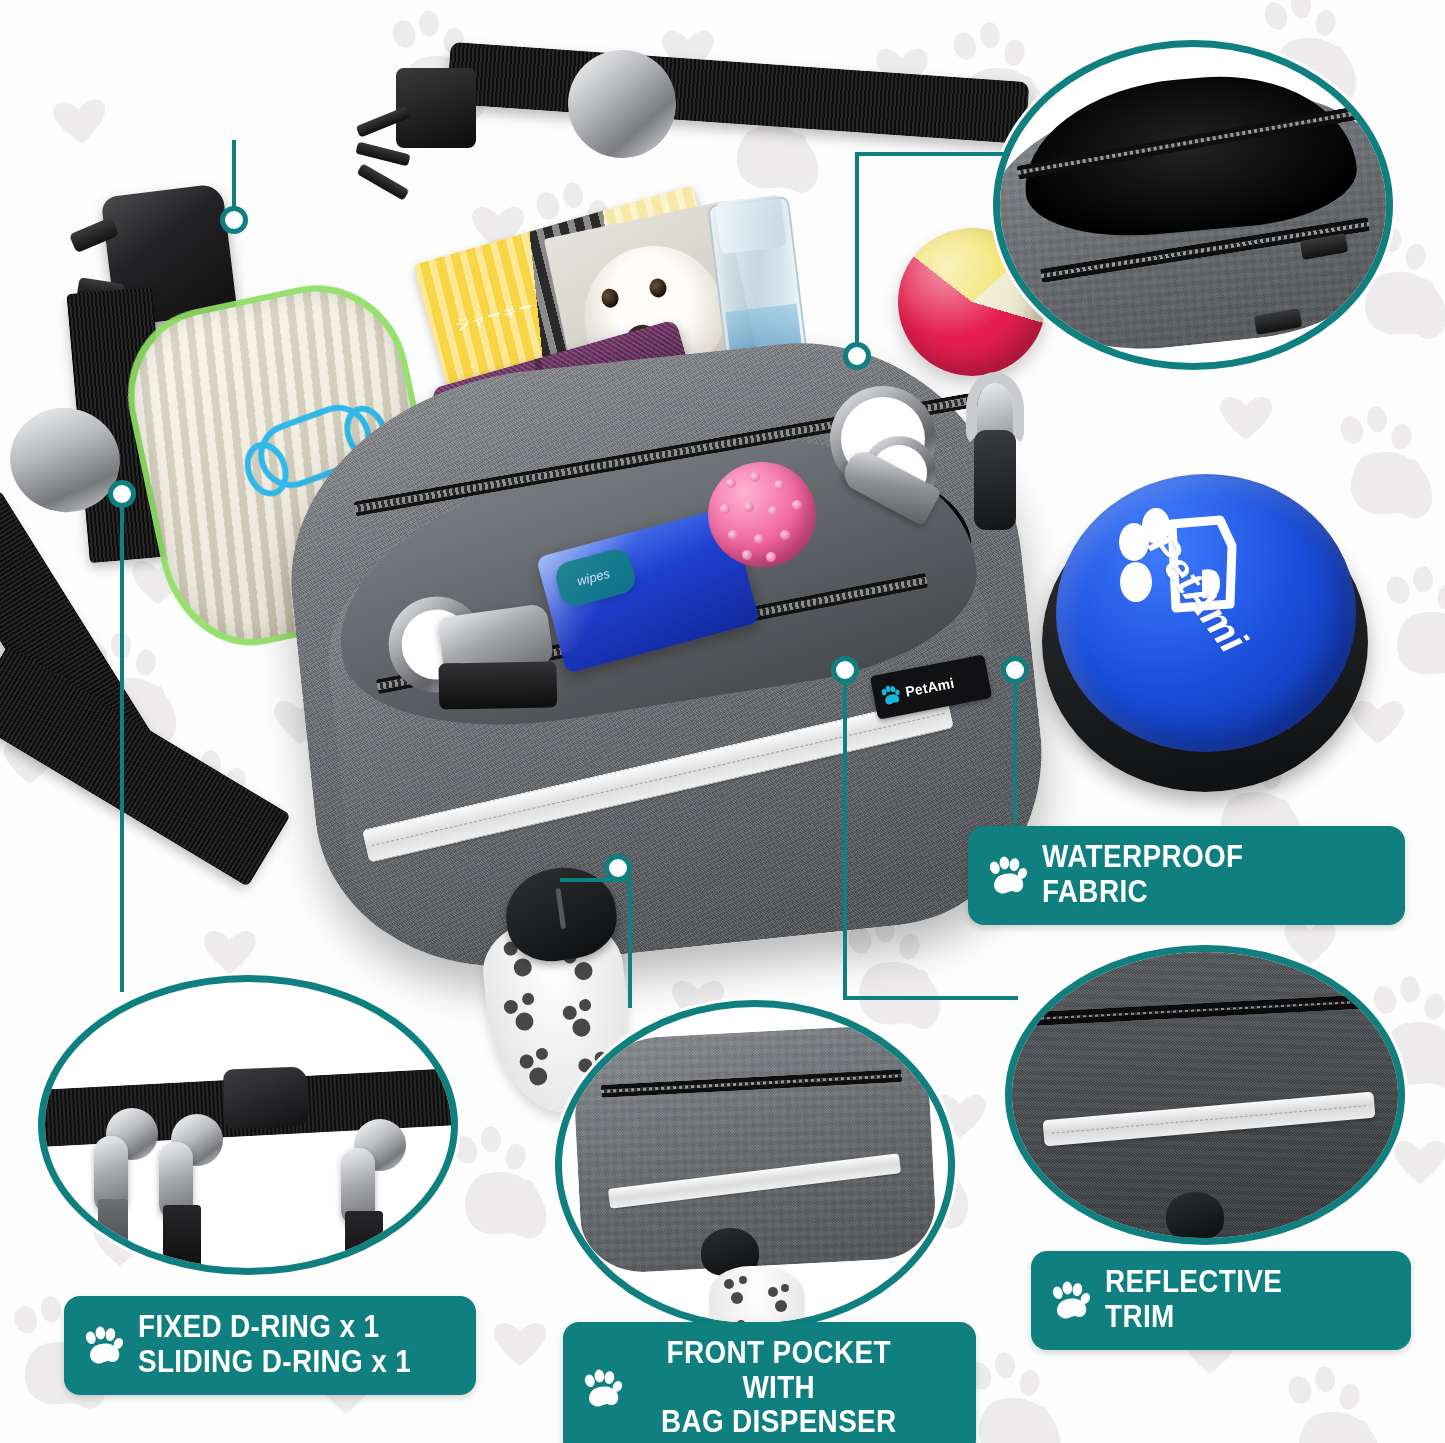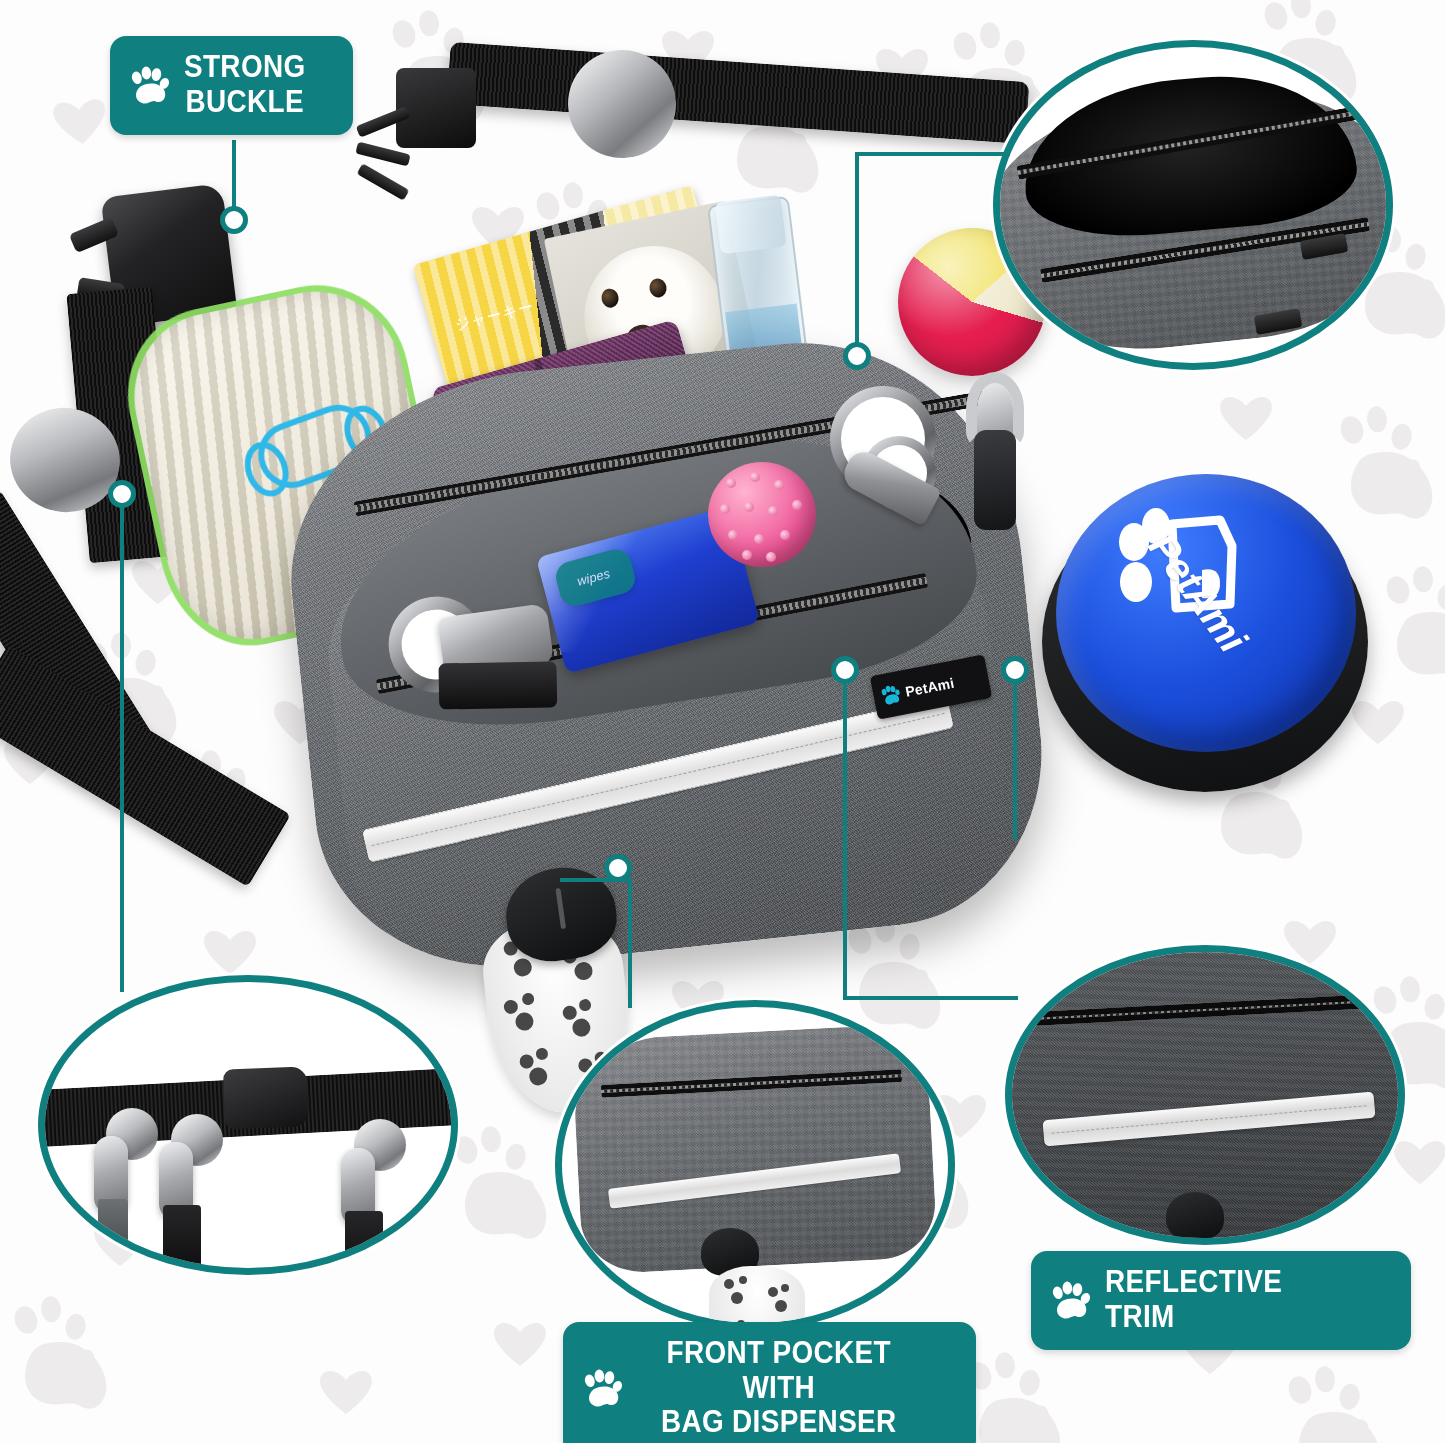--- a/index.html
+++ b/index.html
@@ -959,36 +959,48 @@
   <div class="conn-dot" style="left:1001px;top:656px"></div>
 
   <div class="conn-line" style="left:843px;top:668px;width:4px;height:330px"></div>
   <div class="conn-line" style="left:843px;top:996px;width:175px;height:4px"></div>
   <div class="conn-dot" style="left:831px;top:656px"></div>
 
   <div class="conn-line" style="left:628px;top:878px;width:4px;height:130px"></div>
   <div class="conn-line" style="left:560px;top:878px;width:72px;height:4px"></div>
   <div class="conn-dot" style="left:604px;top:854px"></div>
 
-  <div class="label center" id="label-strong-buckle">
+
+
+  <div class="label" id="label-waterproof">
     <svg class="pawicon" width="40" height="40" viewBox="0 0 100 100" aria-hidden="true">
       <g fill="#ffffff">
         <ellipse cx="17" cy="32" rx="12" ry="16" transform="rotate(-16 17 32)"></ellipse>
         <ellipse cx="41" cy="20" rx="12" ry="16" transform="rotate(-5 41 20)"></ellipse>
         <ellipse cx="66" cy="24" rx="12" ry="16" transform="rotate(10 66 24)"></ellipse>
         <ellipse cx="86" cy="46" rx="11" ry="14" transform="rotate(24 86 46)"></ellipse>
         <path d="M26 54 C 9 68, 12 92, 33 96 C 46 99, 53 87, 64 91 C 83 98, 95 78, 84 60 C 73 43, 43 42, 26 54 Z"></path>
       </g>
     </svg>
-    <span class="txt">STRONG
-BUCKLE</span>
-  </div>
-
-
-
+    <span class="txt">WATERPROOF FABRIC</span>
+  </div>
+
+  <div class="label" id="label-fixed-dring">
+    <svg class="pawicon" width="40" height="40" viewBox="0 0 100 100" aria-hidden="true">
+      <g fill="#ffffff">
+        <ellipse cx="17" cy="32" rx="12" ry="16" transform="rotate(-16 17 32)"></ellipse>
+        <ellipse cx="41" cy="20" rx="12" ry="16" transform="rotate(-5 41 20)"></ellipse>
+        <ellipse cx="66" cy="24" rx="12" ry="16" transform="rotate(10 66 24)"></ellipse>
+        <ellipse cx="86" cy="46" rx="11" ry="14" transform="rotate(24 86 46)"></ellipse>
+        <path d="M26 54 C 9 68, 12 92, 33 96 C 46 99, 53 87, 64 91 C 83 98, 95 78, 84 60 C 73 43, 43 42, 26 54 Z"></path>
+      </g>
+    </svg>
+    <span class="txt">FIXED D-RING x 1
+SLIDING D-RING x 1</span>
+  </div>
 
   <div class="label center" id="label-front-pocket">
     <svg class="pawicon" width="40" height="40" viewBox="0 0 100 100" aria-hidden="true">
       <g fill="#ffffff">
         <ellipse cx="17" cy="32" rx="12" ry="16" transform="rotate(-16 17 32)"></ellipse>
         <ellipse cx="41" cy="20" rx="12" ry="16" transform="rotate(-5 41 20)"></ellipse>
         <ellipse cx="66" cy="24" rx="12" ry="16" transform="rotate(10 66 24)"></ellipse>
         <ellipse cx="86" cy="46" rx="11" ry="14" transform="rotate(24 86 46)"></ellipse>
         <path d="M26 54 C 9 68, 12 92, 33 96 C 46 99, 53 87, 64 91 C 83 98, 95 78, 84 60 C 73 43, 43 42, 26 54 Z"></path>
       </g>

